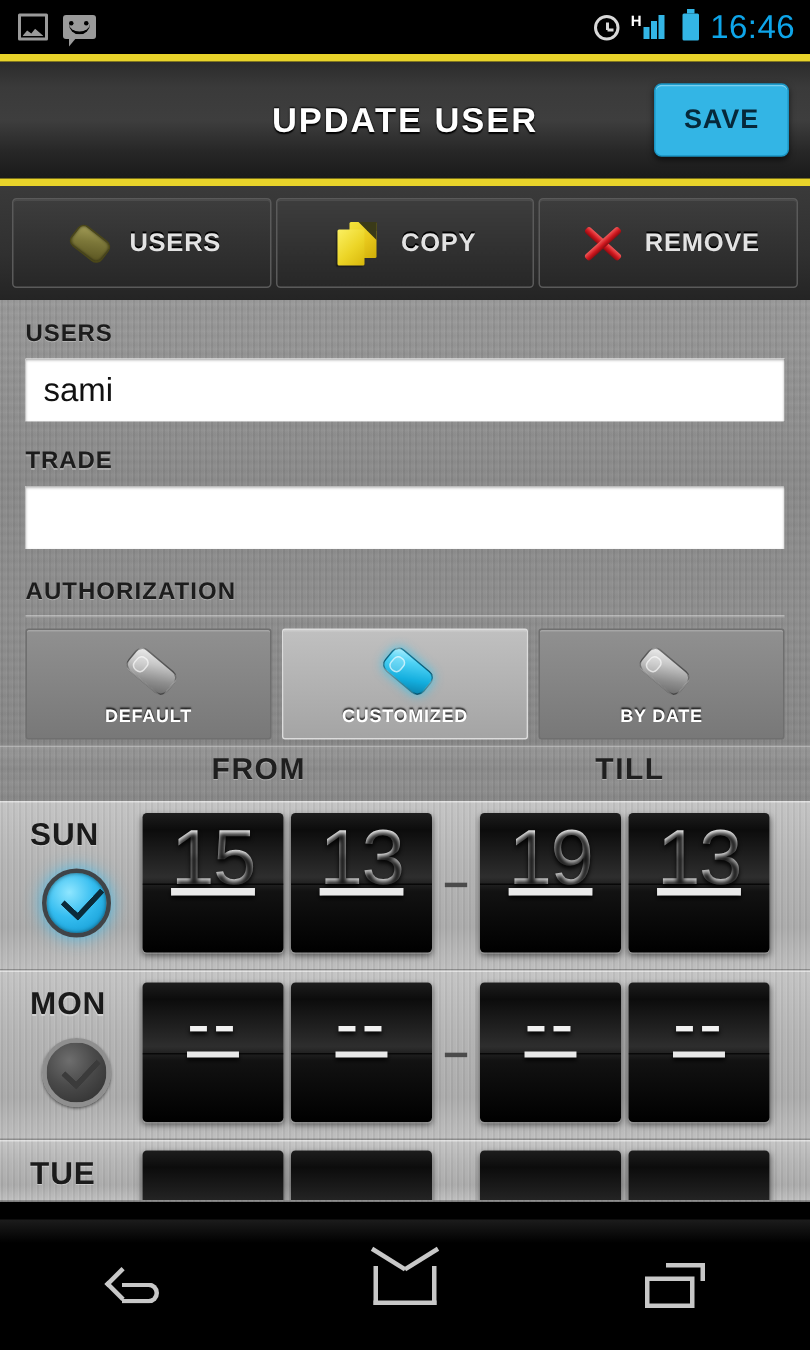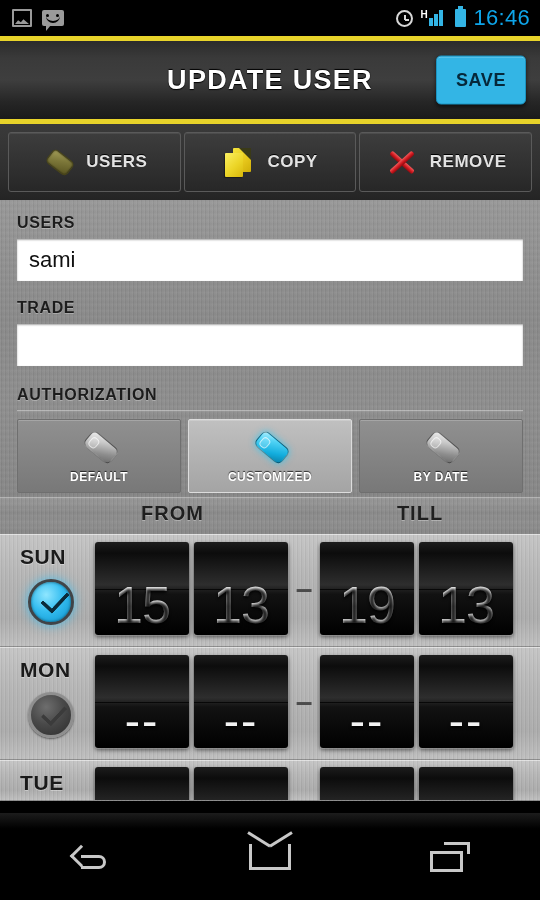--- a/index.html
+++ b/index.html
@@ -46,21 +46,21 @@
   .sb-clock{color:#0ea5e9;font-size:22px;font-weight:500;letter-spacing:0.3px;line-height:22px;}
 
   
   .titlebar{
     position:absolute;top:36px;left:0;width:540px;height:88px;
     background:linear-gradient(180deg,#2b2b2b 0%,#3a3a3a 22%,#3e3e3e 50%,#262626 78%,#1a1a1a 100%);
     border-top:5px solid #e8d32a;border-bottom:5px solid #e8d32a;
     box-sizing:border-box;display:flex;align-items:center;justify-content:center;
   }
   .titlebar .title{
-    color:#fff;font-size:27px;font-weight:bold;letter-spacing:1.3px;
+    color:#fff;font-size:23px;font-weight:bold;letter-spacing:1.3px;
     text-shadow:0 -1px 1px #000,0 1px 1px #000;
   }
   .save-btn{
     position:absolute;right:14px;top:50%;transform:translateY(-50%);
     width:88px;height:47px;background:#33b5e5;border-radius:5px;
     border:1px solid #1b94c2;
     display:flex;align-items:center;justify-content:center;
     color:#06283a;font-size:18px;font-weight:bold;letter-spacing:0.6px;
     box-shadow:0 1px 0 rgba(255,255,255,.35) inset,0 2px 4px rgba(0,0,0,.6);
     cursor:pointer;
@@ -202,24 +202,24 @@
   .chk{position:absolute;left:11px;top:9px;width:22px;height:12px;
     border-left:4px solid;border-bottom:4px solid;transform:rotate(-47deg);border-radius:1px;}
   .day-toggle.on .chk{border-color:#0b2b3a;}
   .day-toggle.off .chk{border-color:#3b3b3b;width:20px;height:10px;left:11px;top:11px;}
 
   .tiles{position:absolute;top:7px;left:95px;display:flex;align-items:flex-start;}
   .tile{
     width:94px;height:93px;margin-right:5px;border-radius:3px;
     background:linear-gradient(180deg,#1d1d1d 0%,#0c0c0c 12%,#2e2e2e 46%,#121212 56%,#000 100%);
     box-shadow:0 1px 0 rgba(255,255,255,.22),0 2px 4px rgba(0,0,0,.55);
-    display:flex;align-items:flex-end;justify-content:center;
+    display:flex;align-items:flex-start;justify-content:center;
     color:#e9e9e9;font-size:52px;font-weight:500;letter-spacing:-1px;
     text-shadow:0 2px 3px rgba(0,0,0,.9);
-    cursor:pointer;position:relative;overflow:hidden;
+    cursor:pointer;position:relative;overflow:hidden;text-decoration:underline;
   }
   .tile:before{content:"";position:absolute;left:0;right:0;top:50%;height:1px;background:rgba(0,0,0,.75);}
   .tile .txt{position:relative;z-index:2;
     background:linear-gradient(180deg,#ffffff 0%,#e8e8e8 44%,#b9b9b9 52%,#f2f2f2 100%);
     -webkit-background-clip:text;background-clip:text;color:transparent;}
   .tile.dash .txt{font-size:46px;letter-spacing:2px;color:#f2f2f2;background:none;-webkit-text-fill-color:#f2f2f2;}
   .sep{width:22px;height:93px;display:flex;align-items:center;justify-content:center;
     color:#4b4b4b;font-size:30px;font-weight:bold;margin-right:5px;}
   #row-tue .tiles{top:6px;}
 

